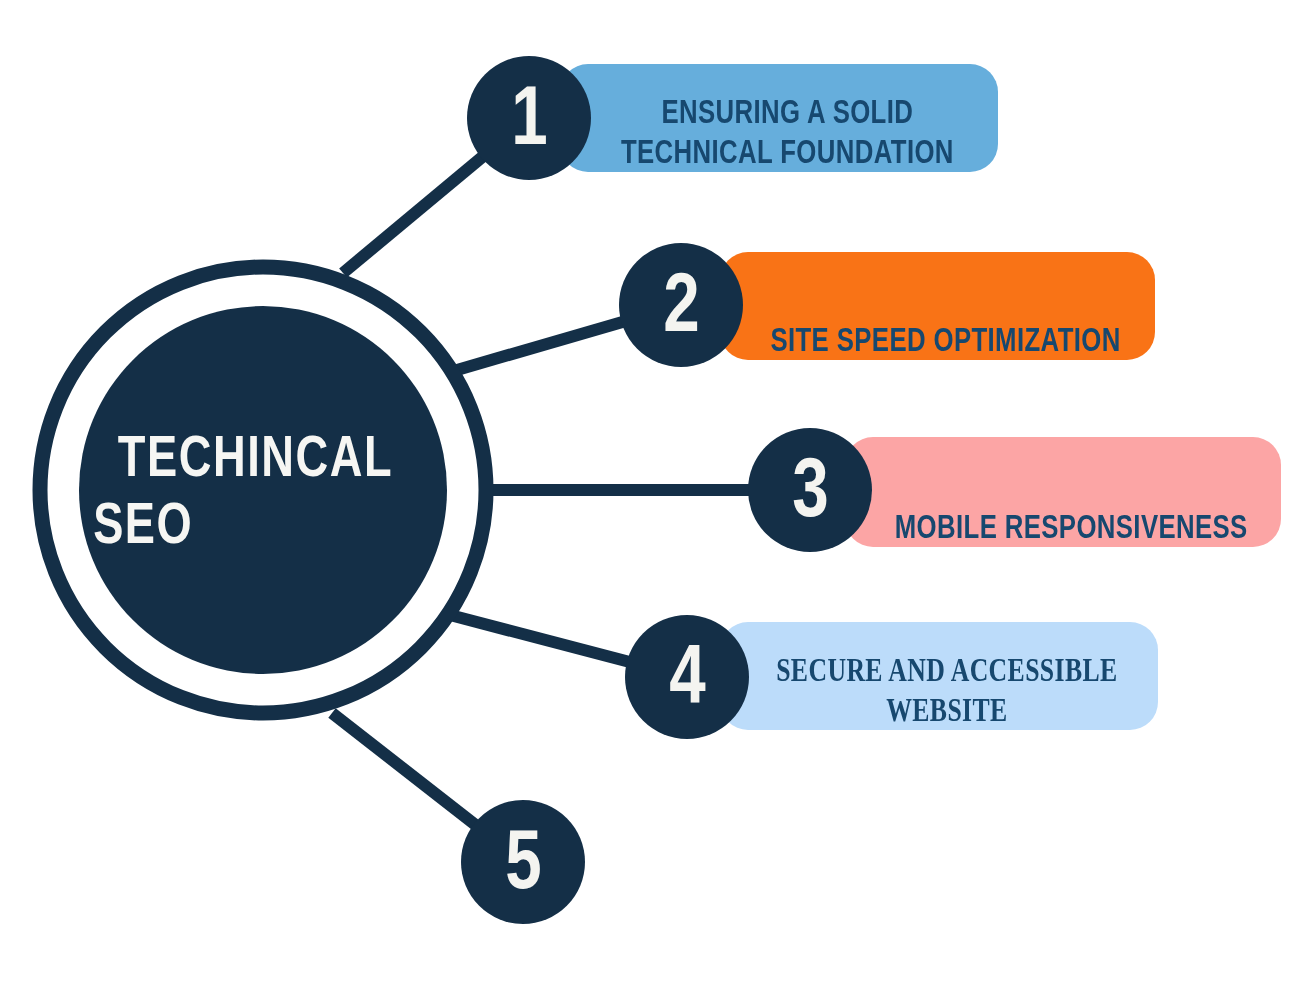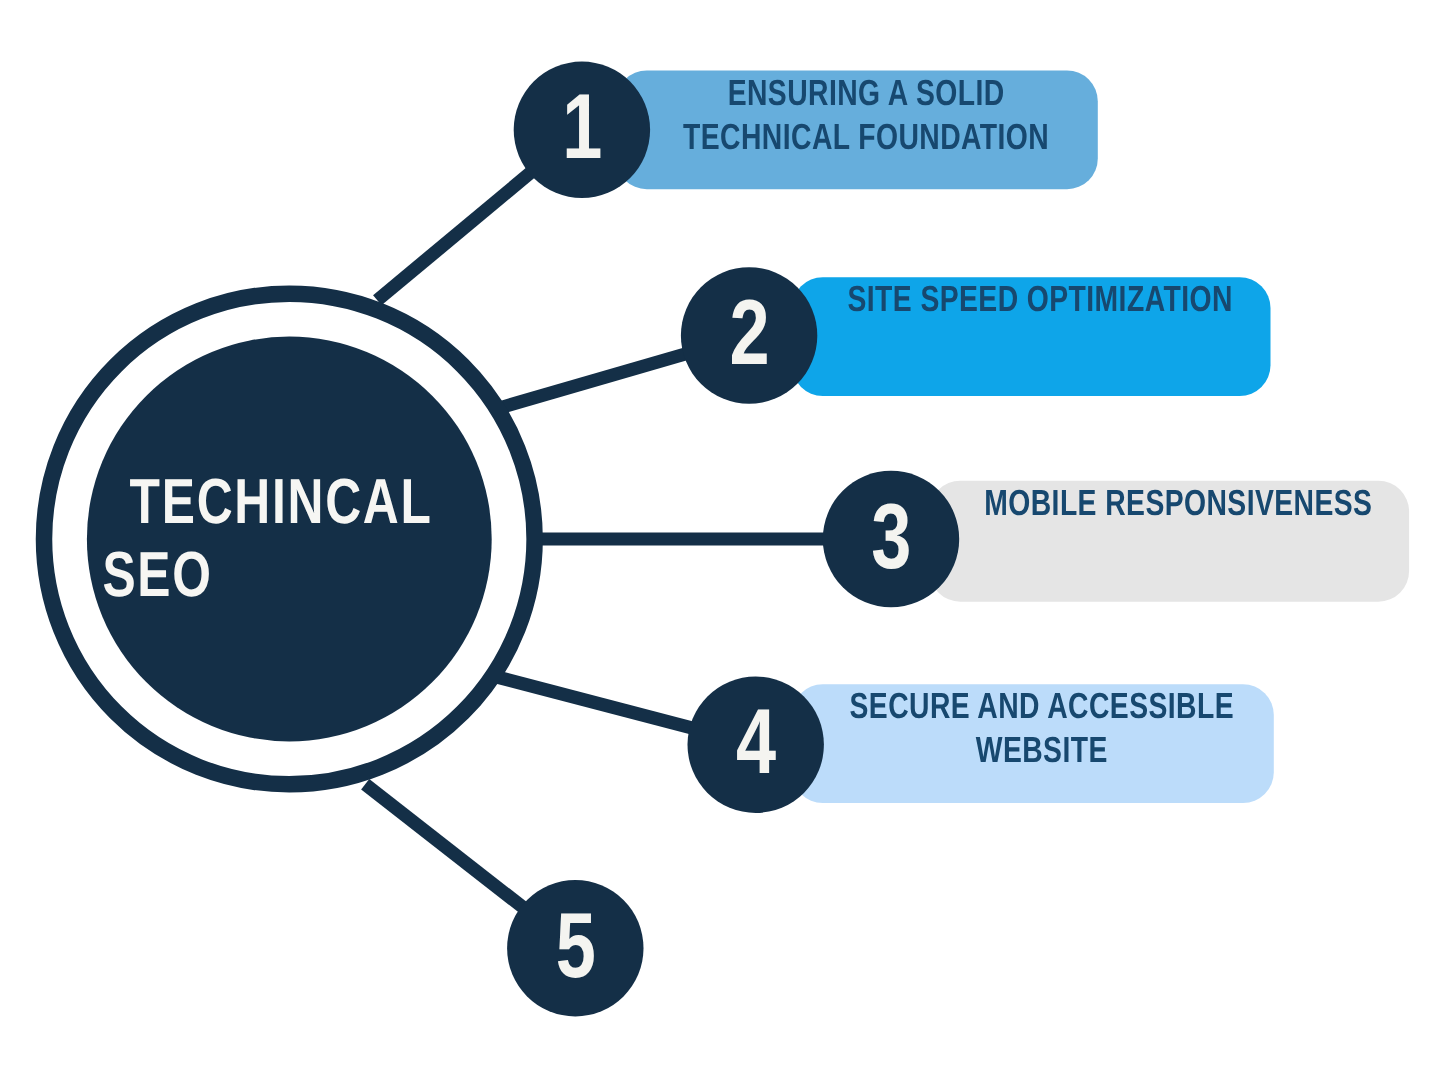--- a/index.html
+++ b/index.html
@@ -20,21 +20,21 @@
     left: 0; top: 0;
     width: 1312px;
     height: 984px;
     z-index: 0;
   }
   .pill {
     position: absolute;
     z-index: 1;
     border-radius: 28px;
     display: flex;
-    align-items: flex-start;
+    align-items: flex-end;
     justify-content: center;
     padding-left: 48px;
     padding-right: 32px;
     box-sizing: border-box;
   }
   .pill-text {
     text-align: center;
     font-weight: bold;
     font-size: 33px;
     line-height: 1.22;
@@ -105,33 +105,33 @@
     <circle cx="263" cy="490" r="184" fill="#142f47"></circle>
   </svg>
 
   <div class="pill" style="left: 560px; top: 64px; width: 438px; height: 108px; background-color: rgb(102, 174, 220);">
     <span class="pill-text">
       <span class="line">ENSURING A SOLID</span>
       <span class="line">TECHNICAL FOUNDATION</span>
     </span>
   </div>
 
-  <div class="pill" style="left: 720px; top: 252px; width: 435px; height: 108px; background-color: #0ea5e9;">
+  <div class="pill" style="left: 720px; top: 252px; width: 435px; height: 108px; background-color: #f97316;">
     <span class="pill-text">
       <span class="line">SITE SPEED OPTIMIZATION</span>
     </span>
   </div>
 
-  <div class="pill" style="left: 845px; top: 437px; width: 436px; height: 110px; background-color: #e5e5e5;">
+  <div class="pill" style="left: 845px; top: 437px; width: 436px; height: 110px; background-color: #fca5a5;">
     <span class="pill-text">
       <span class="line">MOBILE RESPONSIVENESS</span>
     </span>
   </div>
 
-  <div class="pill" style="left: 720px; top: 622px; width: 438px; height: 108px; background-color: rgb(188, 220, 250);">
+  <div class="pill" style="left: 720px; top: 622px; width: 438px; height: 108px; background-color: rgb(188, 220, 250); font-family: Liberation Serif, serif;">
     <span class="pill-text">
       <span class="line">SECURE AND ACCESSIBLE</span>
       <span class="line">WEBSITE</span>
     </span>
   </div>
 
 
   <div class="num-circle" style="left: 467px; top: 56px; background-color: rgb(20, 47, 71);">
     <span class="num">1</span>
   </div>

